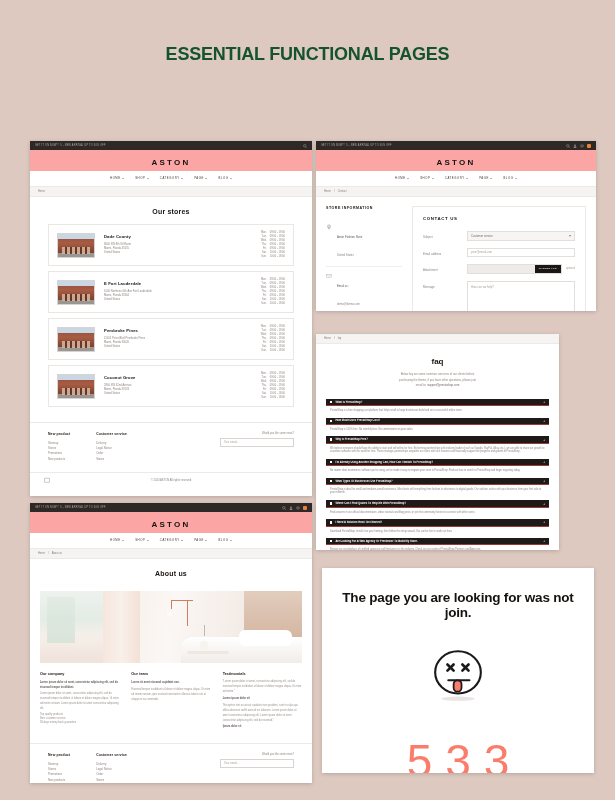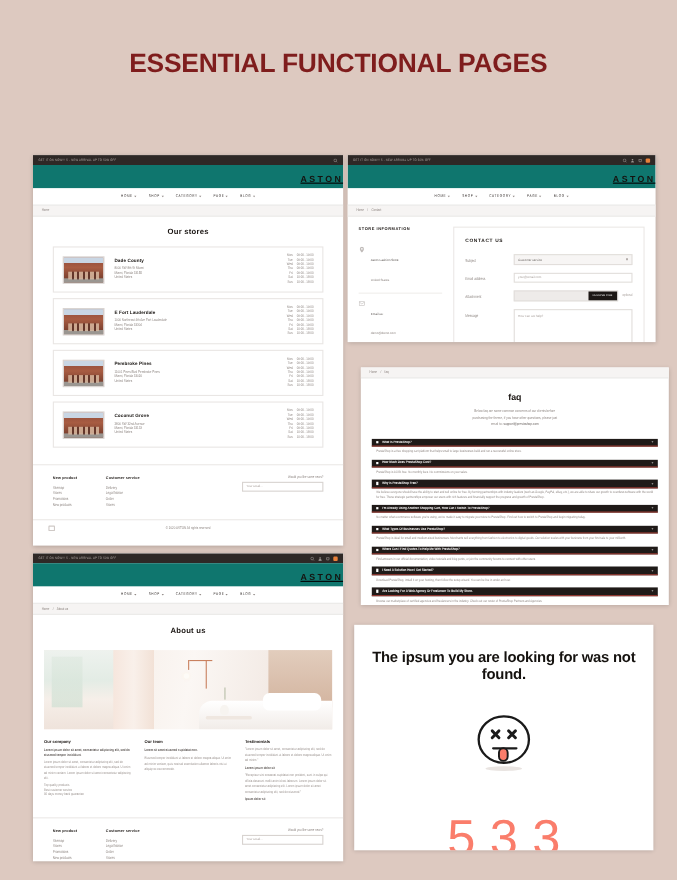--- a/index.html
+++ b/index.html
@@ -7,21 +7,21 @@
     width: 615px; height: 800px;
     background: #ddc9c0;
     font-family: "Liberation Sans", sans-serif;
     overflow: hidden;
     position: relative;
   }
 
   
   .promo-head { text-align: center; padding-top: 44px; }
   .promo-title {
-    font-size: 24px; font-weight: bold; color: #7f1d1d;
+    font-size: 18px; font-weight: bold; color: #14532d;
     letter-spacing: -0.2px;
   }
   .promo-sub {
     font-size: 11.5px; color: #6f6a67; margin-top: 30px;
     font-weight: 400;
   }
 
   
   .panel {
     position: absolute;
@@ -38,21 +38,21 @@
   }
   .topbar-text {
     font-size: 2.4px; color: #b9b1ad; letter-spacing: .25px;
     transform: scaleY(1.3);
   }
   .topbar-icons { display: flex; gap: 3px; align-items: center; }
   .tb-ico { width: 4px; height: 4px; opacity: .75; }
   .tb-ico svg { width: 100%; height: 100%; display: block; }
   .tb-badge { width:4px; height:4px; background:#e8803a; border-radius:1px; }
 
-  .brandbar { text-align: right; padding: 8px 0 4px; background:#0f766e;text-decoration:underline; }
+  .brandbar { text-align: center; padding: 8px 0 4px; background:#fca5a5; }
   .brand {
     font-size: 8px; font-weight: bold; letter-spacing: 2.2px; color: #15120f;
   }
   .mainnav {
     display: flex; justify-content: center; gap: 11px;
     padding: 5px 0 6px;
   }
   .navitem {
     font-size: 2.8px; letter-spacing: .55px; color: #3b3432;
     transform: scaleY(1.35); display:flex; align-items:center; gap:1.5px;
@@ -658,21 +658,21 @@
         <div class="form-label">Message</div>
         <div class="form-ctrl">
           <div class="txtarea">How can we help?</div>
         </div>
       </div>
 
     </div>
   </div>
 </div>
 
-<div class="panel" style="left:328px; top:334px; width:280px; height:216px;">
+<div class="panel" style="left:316px; top:334px; width:243px; height:216px;">
 
   <div class="crumbbar" style="border-top:none;">
     <span class="crumb">Home</span>
     <span class="crumb">/</span>
     <span class="crumb">faq</span>
   </div>
 
   <div class="faq-title">faq</div>
   <div class="faq-intro">
     <span>Below faq are some common concerns of our clients before</span><br>
@@ -848,21 +848,21 @@
       <div class="fcol-link">Stores</div>
     </div>
     <div class="news-box">
       <div class="news-label">Would you like some news?</div>
       <div class="news-input">Your email...</div>
     </div>
   </div>
 </div>
 
 <div class="panel" style="left:322px; top:568px; width:272px; height:205px;">
-  <div class="nf-title">The ipsum you are looking for was not found.</div>
+  <div class="nf-title">The page you are looking for was not join.</div>
 
   <div class="nf-face">
     <svg width="62" height="58" viewBox="0 0 70 66">
       <ellipse cx="35" cy="30" rx="26" ry="24" fill="#fff" stroke="#1a1a1a" stroke-width="2.4"></ellipse>
       <g stroke="#1a1a1a" stroke-width="3" stroke-linecap="round">
         <line x1="23" y1="21" x2="30" y2="28"></line>
           <line x1="30" y1="21" x2="23" y2="28"></line>
         <line x1="40" y1="21" x2="47" y2="28"></line>
           <line x1="47" y1="21" x2="40" y2="28"></line>
       </g>

